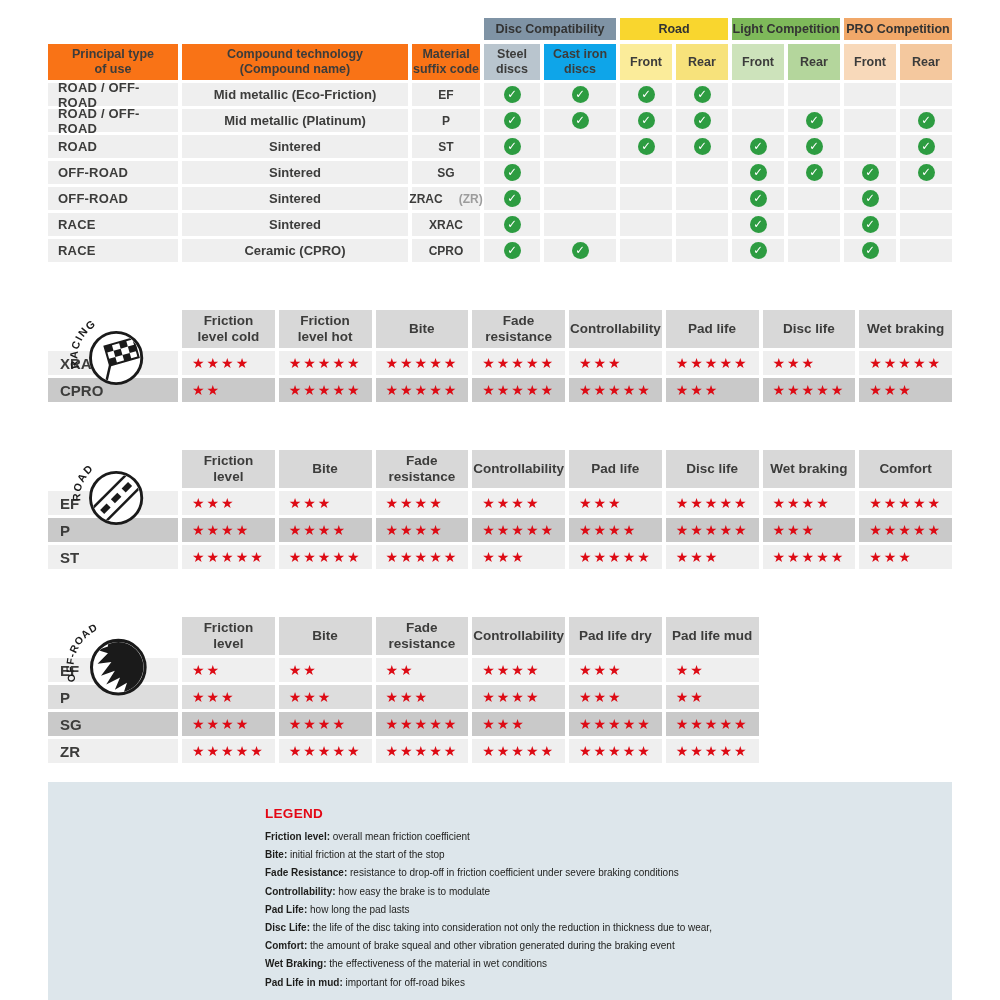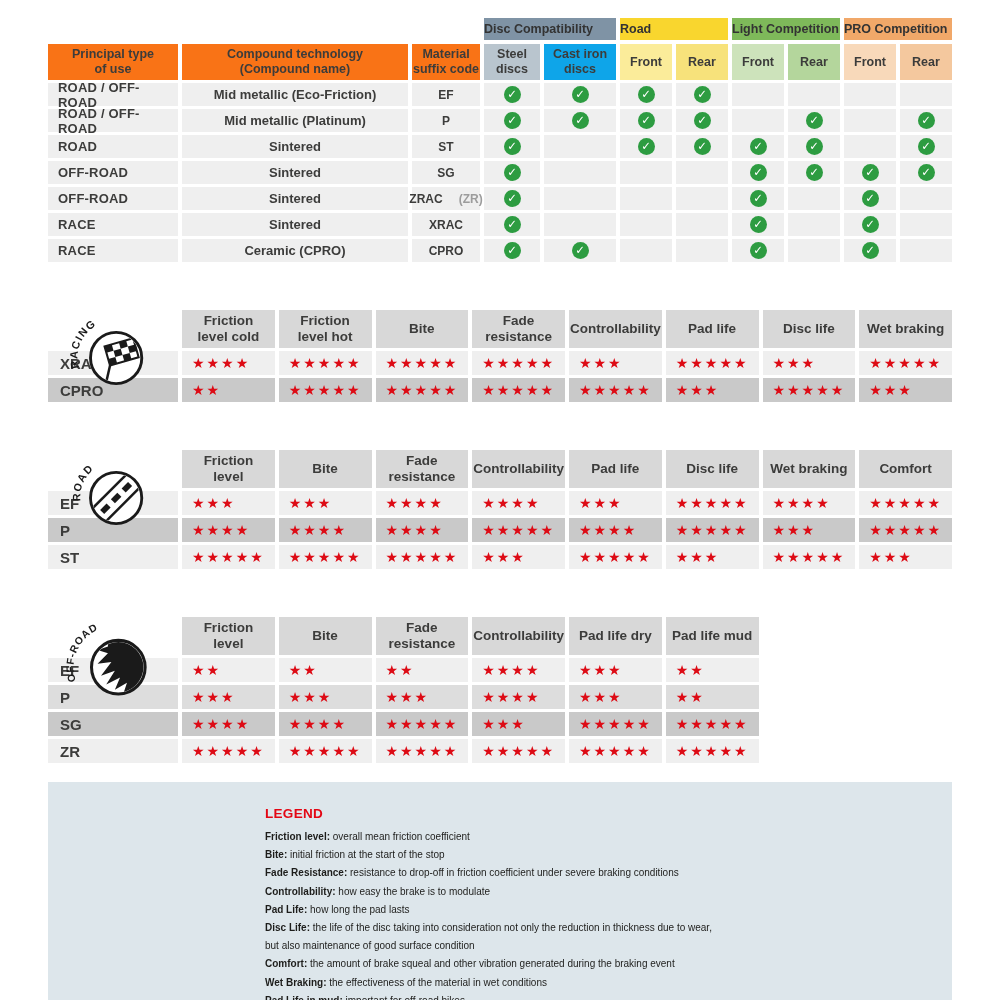--- a/index.html
+++ b/index.html
@@ -2,21 +2,21 @@
 <html><head>
 <meta charset="utf-8">
 <style>
   *{box-sizing:border-box;margin:0;padding:0}
   html,body{width:1000px;background:#fff}
   body{font-family:"Liberation Sans","DejaVu Sans",sans-serif;color:#3c3c3b}
   .page{width:1000px;height:1000px;padding:18px 48px 0;overflow:hidden}
 
   
   .bands-grid{display:grid;grid-template-columns:130px 226px 68px 132px 108px 108px 108px;column-gap:4px;margin-bottom:4px}
-  .band-cell{height:22px;line-height:22px;text-align:left;font-weight:bold;font-size:12.5px;color:#333}
+  .band-cell{height:22px;line-height:22px;text-align:center;font-weight:bold;font-size:12.5px;color:#333}
   .compat-grid{display:grid;grid-template-columns:130px 226px 68px 56px 72px repeat(6,52px);column-gap:4px;row-gap:3px}
   .hc{background:#f97316;display:flex;align-items:center;justify-content:center;text-align:center;
       font-weight:bold;font-size:12.5px;line-height:1.2;white-space:pre-line;height:36px}
   .cell{background:#efefef;height:23px;display:flex;align-items:center;justify-content:center;font-weight:bold}
   .use-cell{justify-content:flex-start;padding-left:10px;font-size:13px;letter-spacing:.2px}
   .tech-cell{font-size:13px}
   .code-cell{font-size:12px}
   .note{color:#9c9c9c;margin-left:16px}
   .check{width:17px;height:17px;border-radius:50%;background:#2d9c41;color:#fff;font-size:11.5px;
          font-weight:bold;display:flex;align-items:center;justify-content:center;line-height:1}
@@ -399,20 +399,19 @@
 
   <div class="legend">
     <div class="legend-title">LEGEND</div>
     <div>
         <div class="legend-line"><b>Friction level:</b> overall mean friction coefficient</div>
         <div class="legend-line"><b>Bite:</b> initial friction at the start of the stop</div>
         <div class="legend-line"><b>Fade Resistance:</b> resistance to drop-off in friction coefficient under severe braking conditions</div>
         <div class="legend-line"><b>Controllability:</b> how easy the brake is to modulate</div>
         <div class="legend-line"><b>Pad Life:</b> how long the pad lasts</div>
         <div class="legend-line"><b>Disc Life:</b> the life of the disc taking into consideration not only the reduction in thickness due to wear,</div>
-        <div class="legend-line">but also maintenance of good surface condition</div>
         <div class="legend-line"><b>Comfort:</b> the amount of brake squeal and other vibration generated during the braking event</div>
         <div class="legend-line"><b>Wet Braking:</b> the effectiveness of the material in wet conditions</div>
         <div class="legend-line"><b>Pad Life in mud:</b> important for off-road bikes</div>
       </div>
   </div>
 
 </div>
 
 </body></html>

